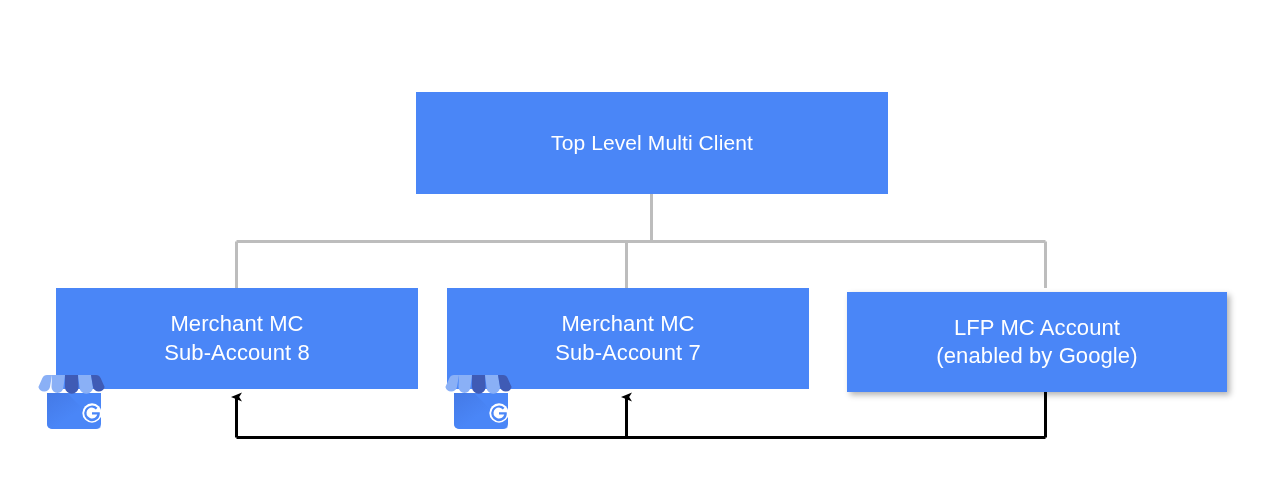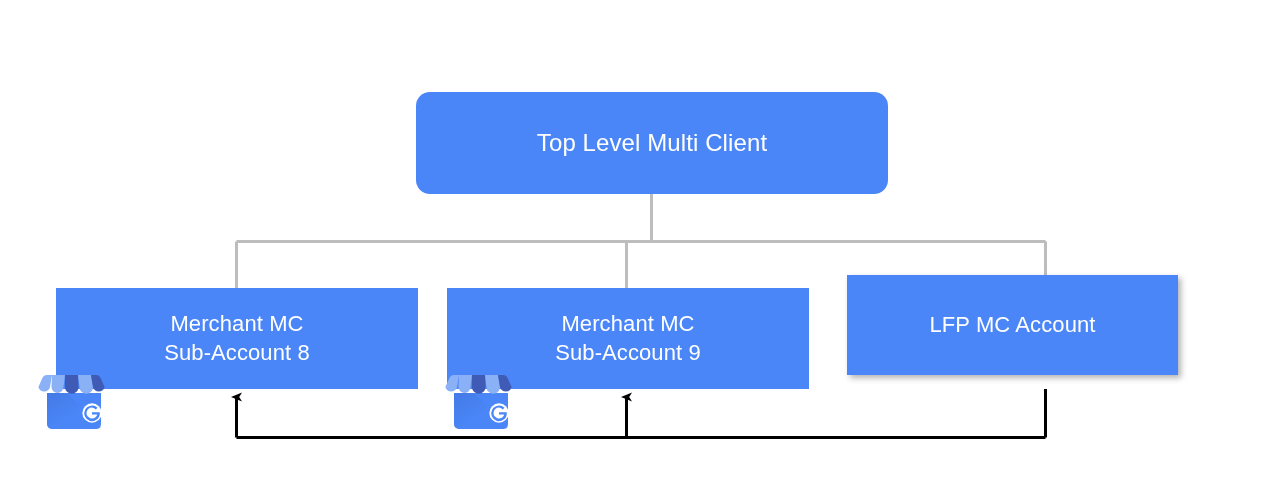--- a/index.html
+++ b/index.html
@@ -39,41 +39,40 @@
   .node .node-text {
     width: 100%;
     padding: 0 8px;
     box-sizing: border-box;
   }
   #node-top {
     left: 416px;
     top: 92px;
     width: 472px;
     height: 102px;
-    font-size: 24px;
-    border-radius: 14px;
+    font-size: 21px;
   }
   #node-sub1 {
     left: 56px;
     top: 288px;
     width: 362px;
     height: 101px;
     font-size: 22px;
   }
   #node-sub2 {
     left: 447px;
     top: 288px;
     width: 362px;
     height: 101px;
     font-size: 22px;
   }
   #node-lfp {
     left: 847px;
-    top: 275px;
-    width: 331px;
+    top: 292px;
+    width: 380px;
     height: 100px;
     font-size: 22px;
     box-shadow: 3px 3px 6px rgba(0,0,0,0.30);
   }
   .gbp-icon {
     position: absolute;
     width: 72px;
     height: 72px;
   }
   #gbp-icon-1 { left: 38px; top: 365px; }
@@ -116,27 +115,28 @@
   <div class="node" id="node-sub1" style="background:#4a86f7;">
     <div class="node-text">
       <span>Merchant MC</span><br>
       <span>Sub-Account 8</span>
     </div>
   </div>
 
   <div class="node" id="node-sub2" style="background:#4a86f7;">
     <div class="node-text">
       <span>Merchant MC</span><br>
-      <span>Sub-Account 9</span>
+      <span>Sub-Account 7</span>
     </div>
   </div>
 
   <div class="node" id="node-lfp" style="background:#4a86f7;">
     <div class="node-text">
       <span>LFP MC Account</span><br>
+      <span>(enabled by Google)</span>
     </div>
   </div>
 
   <svg class="gbp-icon" id="gbp-icon-1" viewBox="0 0 72 72" xmlns="http://www.w3.org/2000/svg">
     <defs>
       <linearGradient id="gbpShade1" x1="0" y1="0" x2="1" y2="1">
         <stop offset="0%" stop-color="#3f6fd8"></stop>
         <stop offset="55%" stop-color="#4a86f7"></stop>
         <stop offset="100%" stop-color="#4a86f7"></stop>
       </linearGradient>

